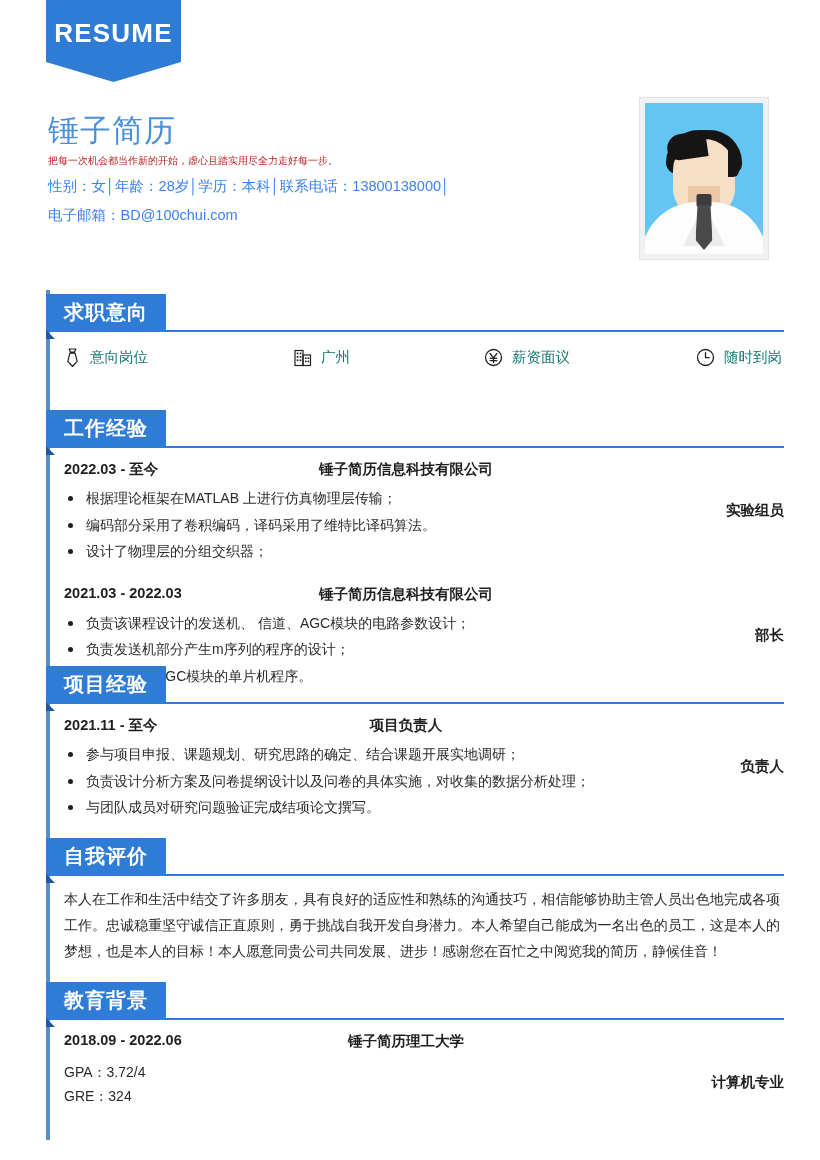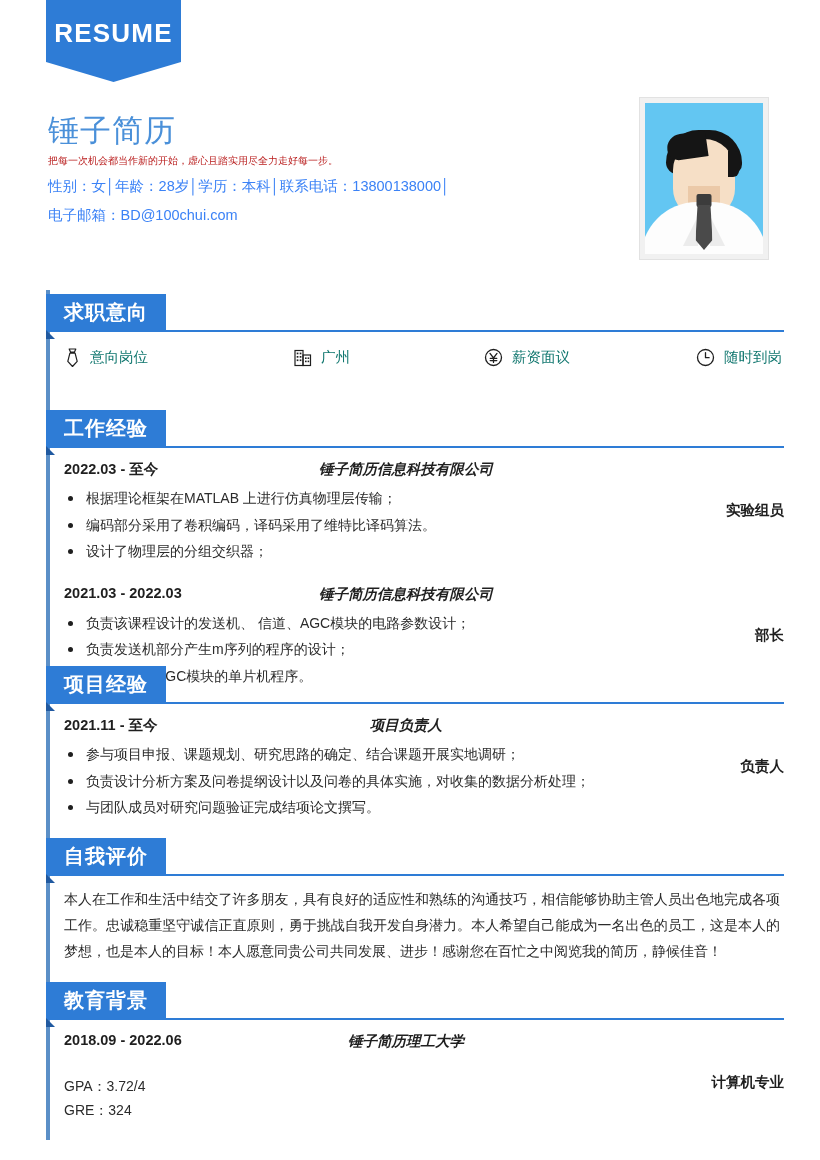--- a/index.html
+++ b/index.html
@@ -268,21 +268,21 @@
   
   .entry { padding-left: 18px; padding-top: 14px; }
   .entry-head {
     position: relative;
     font-size: 14.5px;
     font-weight: bold;
     color: #1f1f1f;
     height: 20px;
   }
   .e-date { position: absolute; left: 0; top: 0; }
-  .e-org  { position: absolute; left: 0; right: 0; top: 0; text-align: center; padding-right: 36px; font-style: italic; }
+  .e-org  { position: absolute; left: 0; right: 0; top: 0; text-align: center; padding-right: 36px; }
   .e-role { position: absolute; right: 0; top: 0; margin-top: 41px; }
 
   .bullets { list-style: none; margin-top: 7px; }
   .bullets li {
     position: relative;
     padding-left: 22px;
     font-size: 14px;
     line-height: 22.5px;
     color: #2b2b2b;
     margin-bottom: 4px;
@@ -302,21 +302,21 @@
     padding-left: 18px;
     padding-top: 12px;
     font-size: 14px;
     line-height: 26px;
     color: #2b2b2b;
     text-align: justify;
     padding-right: 4px;
   }
 
   
-  .edu-lines { margin-top: 22px; }
+  .edu-lines { margin-top: 8px; }
   .edu-lines div {
     font-size: 14px;
     line-height: 24px;
     color: #2b2b2b;
   }
 </style>
 </head>
 <body>
 
 <div class="page">

